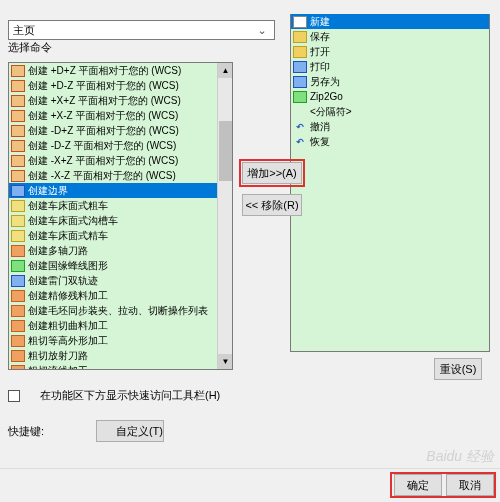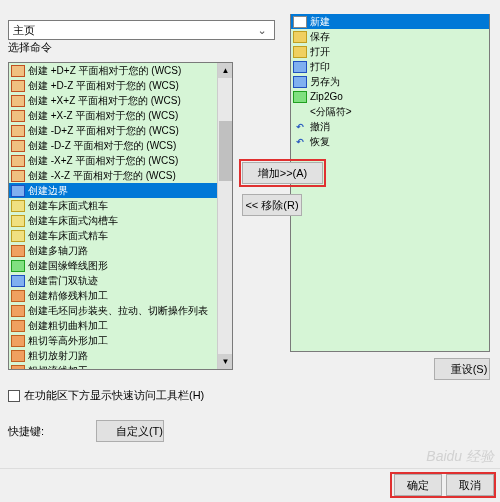--- a/index.html
+++ b/index.html
@@ -58,26 +58,26 @@
   .scroll-arrow { position: absolute; left: 0; width: 15px; height: 15px; background: #d0d0d0; text-align: center; font-size: 8px; line-height: 15px; }
   .scroll-thumb { position: absolute; left: 1px; width: 13px; background: #c0c0c0; }
   .btn {
     position: absolute;
     background: #e1e1e1; border: 1px solid #adadad;
     font-size: 11px; text-align: center;
     display: flex; align-items: center; justify-content: center;
     height: 22px; cursor: default;
   }
   .highlight-red { outline: 2px solid #e03030; outline-offset: 1px; }
-  .add-btn { left: 242px; top: 162px; width: 81px; }
+  .add-btn { left: 242px; top: 162px; width: 60px; }
   .remove-btn { left: 242px; top: 194px; width: 60px; }
-  .reset-btn { left: 434px; top: 358px; width: 56px; padding-left: 14px; }
+  .reset-btn { left: 434px; top: 358px; width: 48px; }
   .checkbox-row {
     position: absolute; left: 8px; top: 388px;
-    display: flex; align-items: center; gap: 4px;
+    display: flex; align-items: center; gap: 20px;
   }
   .chk { width: 12px; height: 12px; border: 1px solid #555; background: #fff; }
   .shortcut-label { position: absolute; left: 8px; top: 424px; }
   .custom-btn { left: 96px; top: 420px; width: 68px; justify-content: flex-end; }
   .footer {
     position: absolute; left: 0; right: 0; bottom: 0; height: 34px;
     background: #f0f0f0; border-top: 1px solid #ddd;
   }
   .ok-btn { right: 58px; bottom: 6px; width: 48px; }
   .cancel-btn { right: 6px; bottom: 6px; width: 48px; }

